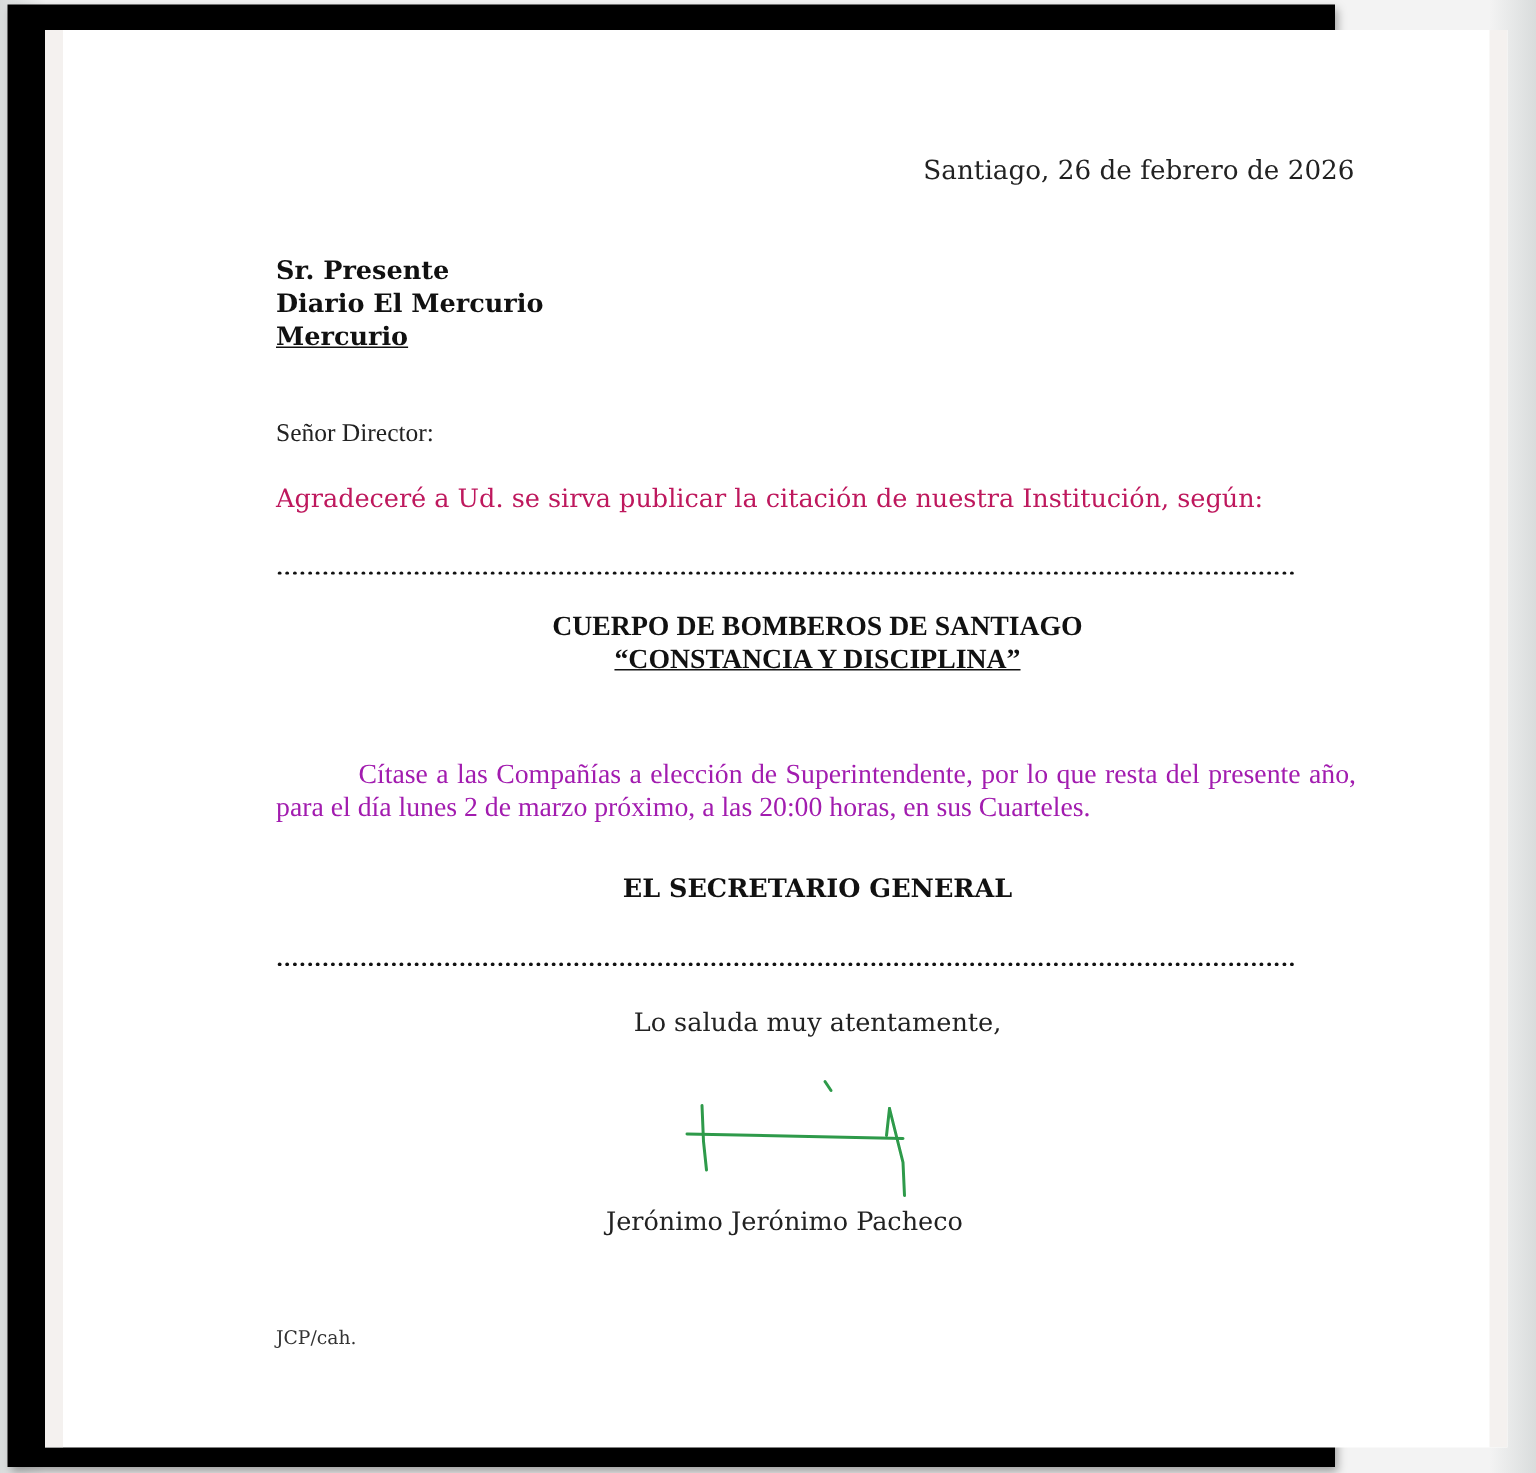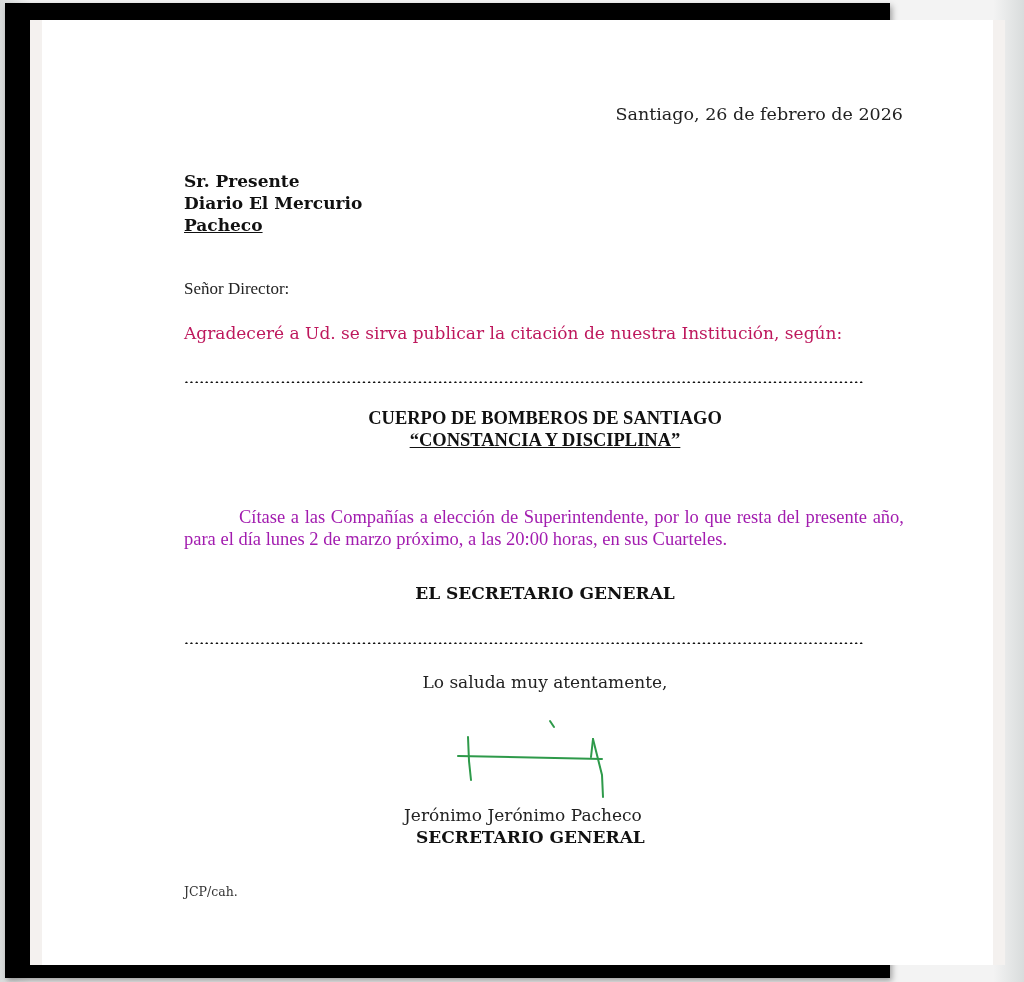--- a/index.html
+++ b/index.html
@@ -52,21 +52,21 @@
 <body>
 
 <div class="frame">
   <div class="page">
 
     <div class="abs date">Santiago, 26 de febrero de 2026</div>
 
     <div class="abs addr">
       <div>Sr. Presente</div>
       <div>Diario El Mercurio</div>
-      <div class="u">Pacheco</div>
+      <div class="u">Mercurio</div>
     </div>
 
     <div class="abs salut">Señor Director:</div>
     <div class="abs intro">Agradeceré a Ud. se sirva publicar la citación de nuestra Institución, según:</div>
 
     <div class="abs dots dots1">..........................................................................................................................................................................................</div>
 
     <div class="abs title t1">CUERPO DE BOMBEROS DE SANTIAGO</div>
     <div class="abs title t2">“CONSTANCIA Y DISCIPLINA”</div>
 
@@ -82,17 +82,16 @@
       <g fill="none" stroke="#2e9a4a" stroke-width="2" stroke-linecap="round">
         <path d="M8 41 L152 44"></path>
         <path d="M18 22 L19 46 L21 65"></path>
         <path d="M100 6 L104 12"></path>
         <path d="M143 24 L148 44 L152 60 L153 82"></path>
         <path d="M143 24 L141 42"></path>
       </g>
     </svg>
 
     <div class="abs name">Jerónimo Jerónimo Pacheco</div>
-    <div class="abs role">SECRETARIO GENERAL</div>
 
     <div class="abs initials">JCP/cah.</div>
   </div>
 </div>
 
 </body></html>

